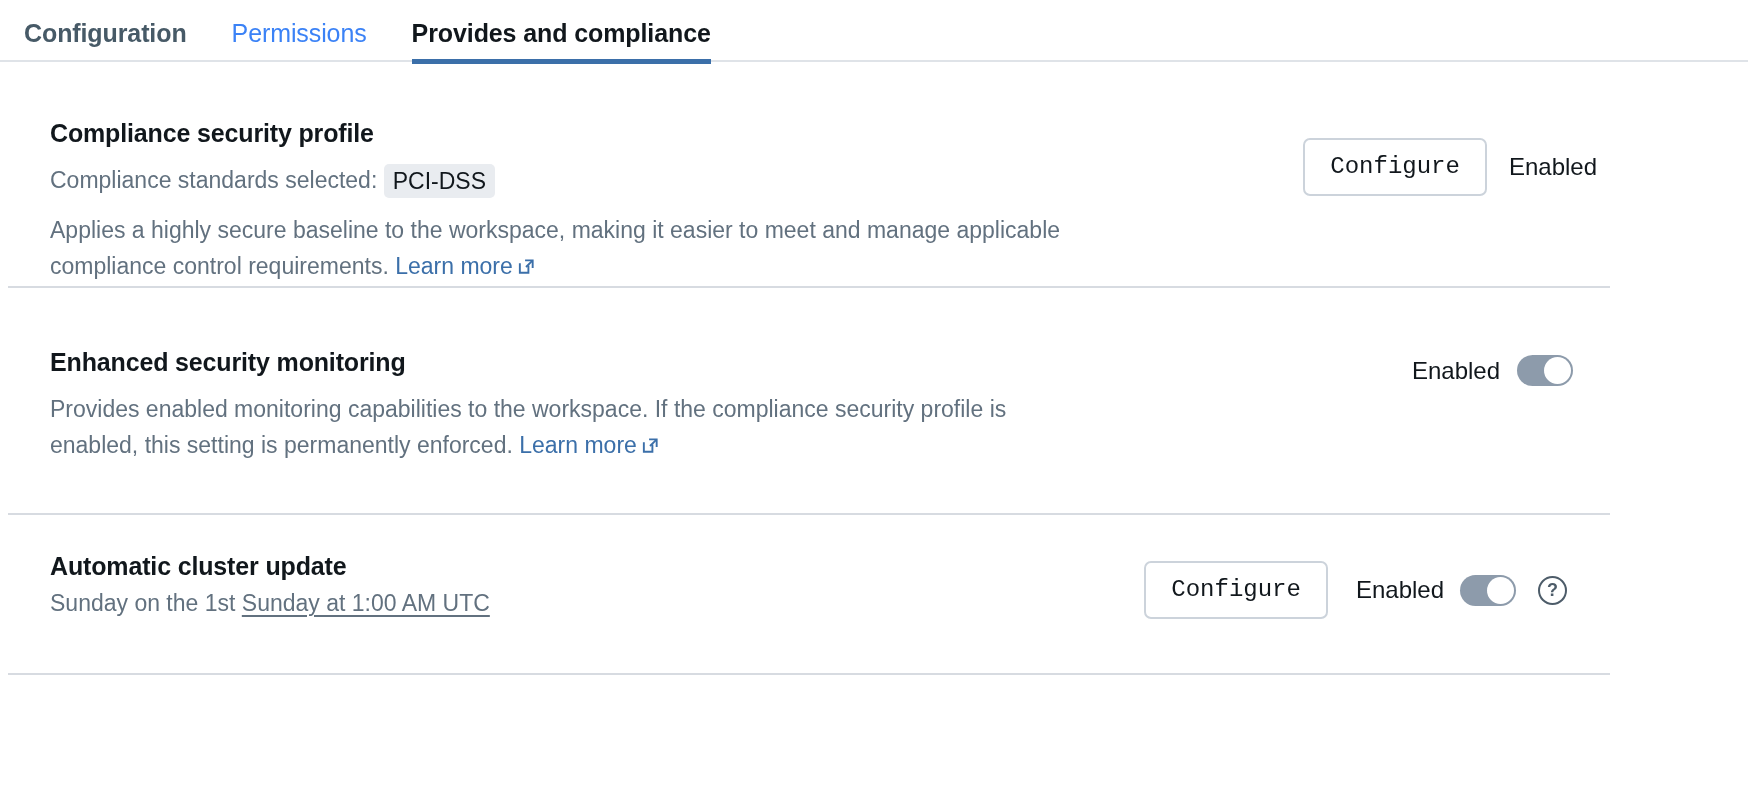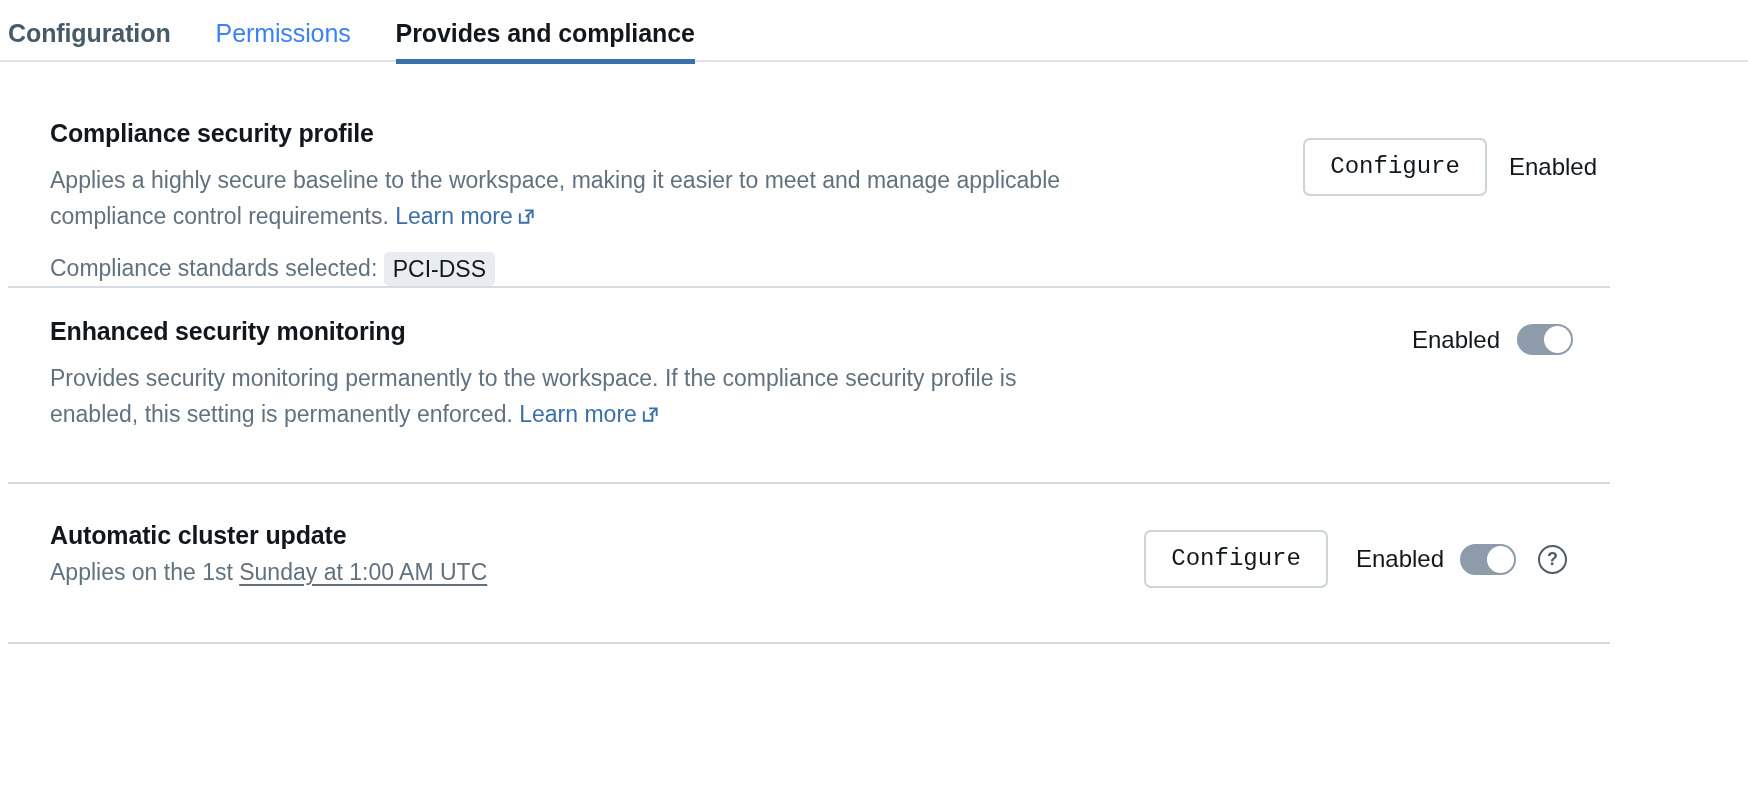--- a/index.html
+++ b/index.html
@@ -15,21 +15,21 @@
     color: #1f272d;
     overflow: hidden;
   }
 
   
   .tabbar {
     position: relative;
     height: 62px;
     border-bottom: 2px solid #dfe3e8;
     box-sizing: border-box;
-    padding-left: 8px;
+    padding-left: 24px;
     display: flex;
     align-items: flex-start;
   }
   .tab {
     position: relative;
     font-size: 25px;
     line-height: 30px;
     padding: 18px 0 14px 0;
     margin-right: 45px;
     cursor: pointer;
@@ -188,48 +188,48 @@
   <div class="tab active">
     <span>Provides and compliance</span>
   </div>
 </div>
 
 <div class="content">
 
   <div class="section" style="padding-top:56px; ">
     <div class="section-left">
       <h3 class="title">Compliance security profile</h3>
+      <p class="desc" style="margin-top:14px;">
+        <span>Compliance standards selected:</span>
+        <span class="chip">PCI-DSS</span>
+      </p>
       <p class="desc" style="margin-top:14px; max-width:1030px;">
         <span>Applies a highly secure baseline to the workspace, making it easier to meet and manage applicable compliance control requirements.</span>
         <a class="link">
           <span>Learn more</span><span class="ext-icon"><svg width="19" height="19" viewBox="0 0 20 20" fill="none">
                 <path d="M3 7.5V16.5H12V10" stroke="#3b6fa9" stroke-width="2" stroke-linecap="square"></path>
                 <path d="M9.5 3.5H16.5V10.5" stroke="#3b6fa9" stroke-width="2" stroke-linecap="square"></path>
                 <path d="M16 4L9.5 10.5" stroke="#3b6fa9" stroke-width="2"></path>
               </svg></span>
         </a>
       </p>
-      <p class="desc" style="margin-top:14px;">
-        <span>Compliance standards selected:</span>
-        <span class="chip">PCI-DSS</span>
-      </p>
     </div>
     <div class="section-right" style="margin-top:20px; margin-right:143px; gap:22px;">
       <button class="btn">Configure</button>
       <span class="state-label">Enabled</span>
     </div>
   </div>
 
   <div class="divider"></div>
 
-  <div class="section" style="padding-top:28px; padding-bottom:48px;">
+  <div class="section" style="padding-top:59px; padding-bottom:48px;">
     <div class="section-left">
       <h3 class="title">Enhanced security monitoring</h3>
       <p class="desc" style="margin-top:14px; max-width:985px;">
-        <span>Provides security monitoring permanently to the workspace. If the compliance security profile is enabled, this setting is permanently enforced.</span>
+        <span>Provides enabled monitoring capabilities to the workspace. If the compliance security profile is enabled, this setting is permanently enforced.</span>
         <a class="link">
           <span>Learn more</span><span class="ext-icon"><svg width="19" height="19" viewBox="0 0 20 20" fill="none">
                 <path d="M3 7.5V16.5H12V10" stroke="#3b6fa9" stroke-width="2" stroke-linecap="square"></path>
                 <path d="M9.5 3.5H16.5V10.5" stroke="#3b6fa9" stroke-width="2" stroke-linecap="square"></path>
                 <path d="M16 4L9.5 10.5" stroke="#3b6fa9" stroke-width="2"></path>
               </svg></span>
         </a>
       </p>
     </div>
     <div class="section-right" style="margin-top:8px; margin-right:167px; gap:17px;">
@@ -239,21 +239,21 @@
       </div>
     </div>
   </div>
 
   <div class="divider"></div>
 
   <div class="section" style="padding-top:36px; padding-bottom:52px;">
     <div class="section-left">
       <h3 class="title">Automatic cluster update</h3>
       <p class="desc" style="margin-top:4px;">
-        <span>Applies on the 1st</span>
+        <span>Sunday on the 1st</span>
         <span class="underlined">Sunday at 1:00 AM UTC</span>
       </p>
     </div>
     <div class="section-right" style="margin-top:10px; margin-right:173px; gap:22px;">
       <button class="btn">Configure</button>
       <span class="state-label" style="margin-left:6px;">Enabled</span>
       <div class="toggle" style="margin-left:-6px;">
         <div class="knob"></div>
       </div>
       <div class="help-icon">

